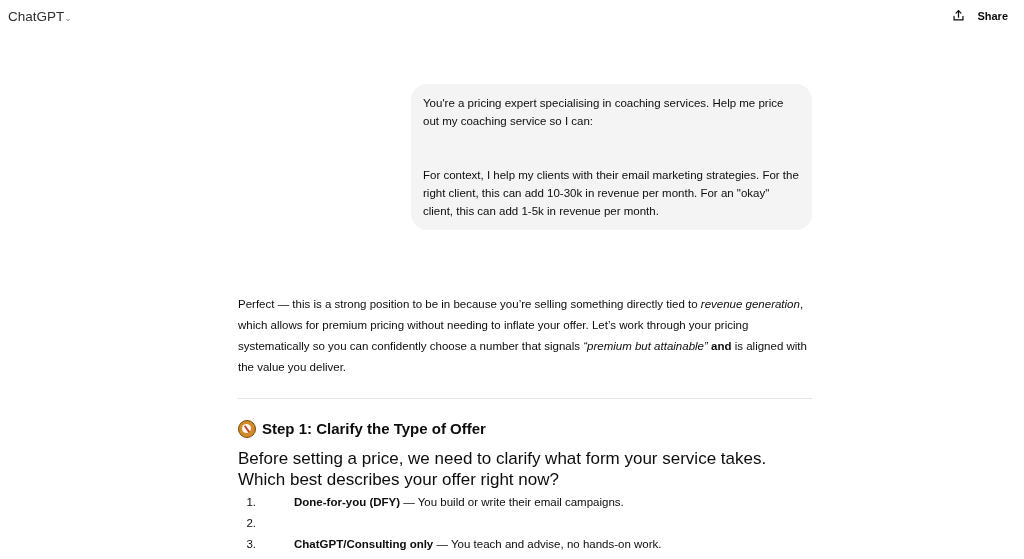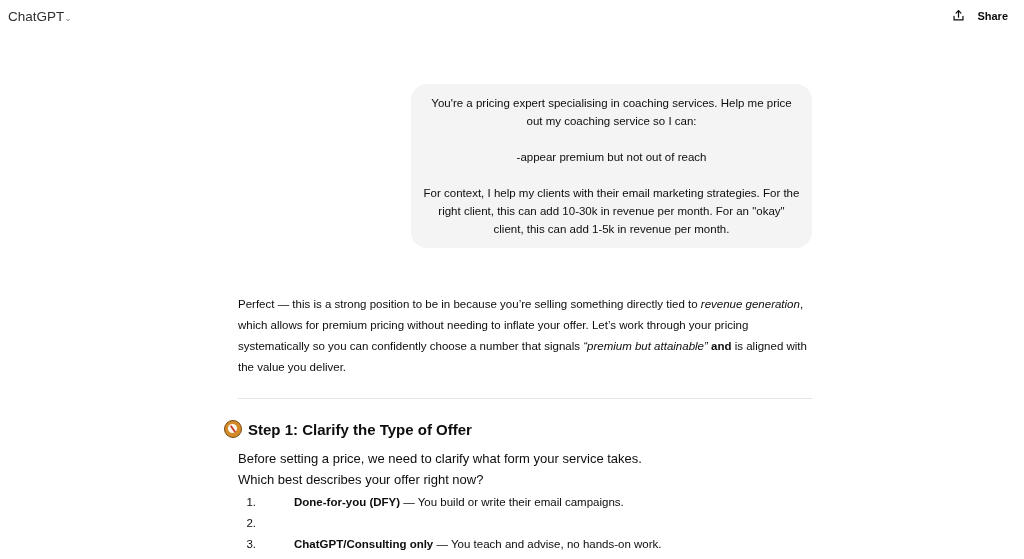--- a/index.html
+++ b/index.html
@@ -24,53 +24,53 @@
       font-size: 11px; font-weight: bold; color: #0d0d0d; cursor: pointer;
     }
     .share-btn svg { width: 13px; height: 13px; }
 
     .user-bubble {
       position: absolute; left: 411px; top: 84px; width: 401px;
       background: #f4f4f4; border-radius: 16px;
       padding: 10px 12px 10px 12px;
       font-size: 11.5px; line-height: 18px; color: #0d0d0d;
     }
-    .user-bubble p { min-height: 18px; text-align: center; }
+    .user-bubble p { min-height: 18px; }
 
     .assistant {
       position: absolute; left: 238px; top: 294px; width: 576px;
       font-size: 11.5px; line-height: 21px; color: #0d0d0d;
     }
     .assistant em { font-style: italic; }
     .assistant b { font-weight: bold; }
     .divider {
       position: absolute; left: 238px; top: 398px; width: 574px; height: 1px;
       background: #e5e5e5;
     }
     .step-heading {
-      position: absolute; left: 224px; top: 420px;
-      display: flex; align-items: center; gap: 6px;
+      position: absolute; left: 238px; top: 420px;
+      display: flex; gap: 6px;
       font-size: 15px; font-weight: bold; color: #0d0d0d;
     }
     .compass {
       width: 18px; height: 18px; border-radius: 50%;
       background: #d38b2a; border: 1.5px solid #7a4a12;
       position: relative;
     }
     .compass::after {
       content: ""; position: absolute; left: 3px; top: 3px;
       width: 9px; height: 9px; border-radius: 50%; background: #fbfbf6;
     }
     .compass .needle {
       position: absolute; left: 7px; top: 4px; width: 2px; height: 8px;
       background: #d23b2e; transform: rotate(-35deg); z-index: 2;
     }
     .step-body {
       position: absolute; left: 238px; top: 448px; width: 576px;
-      font-size: 13px; line-height: 21px; color: #0d0d0d;
+      font-size: 17px; line-height: 21px; color: #0d0d0d;
     }
     .offer-list {
       position: absolute; left: 244px; top: 492px; width: 570px;
       list-style: none;
       font-size: 11.5px; line-height: 21px; color: #0d0d0d;
     }
     .offer-list li { display: flex; gap: 6px; }
     .offer-list .num { width: 12px; text-align: right; }
     .offer-list b { font-weight: bold; margin-left: 32px; }
   </style>
@@ -88,21 +88,20 @@
         <path d="M5 5l3-3 3 3"></path>
         <path d="M2.5 9v4.5h11V9"></path>
     </svg>
     <span>Share</span>
   </div>
 </div>
 
 <div class="user-bubble">
   <p>You're a pricing expert specialising in coaching services. Help me price out my coaching service so I can:</p>
   <p></p>
-  <p>-appear premium but not out of reach</p>
   <p></p>
   <p>For context, I help my clients with their email marketing strategies. For the right client, this can add 10-30k in revenue per month. For an "okay" client, this can add 1-5k in revenue per month.</p>
 </div>
 
 <div class="assistant"><span>Perfect — this is a strong position to be in because you’re selling something directly tied to </span><em>revenue generation</em><span>, which allows for premium pricing without needing to inflate your offer. Let’s work through your pricing systematically so you can confidently choose a number that signals </span><em>“premium but attainable”</em><span> </span><b>and</b><span> is aligned with the value you deliver.</span></div>
 
 <div class="divider"></div>
 
 <div class="step-heading">
   <span class="compass">

